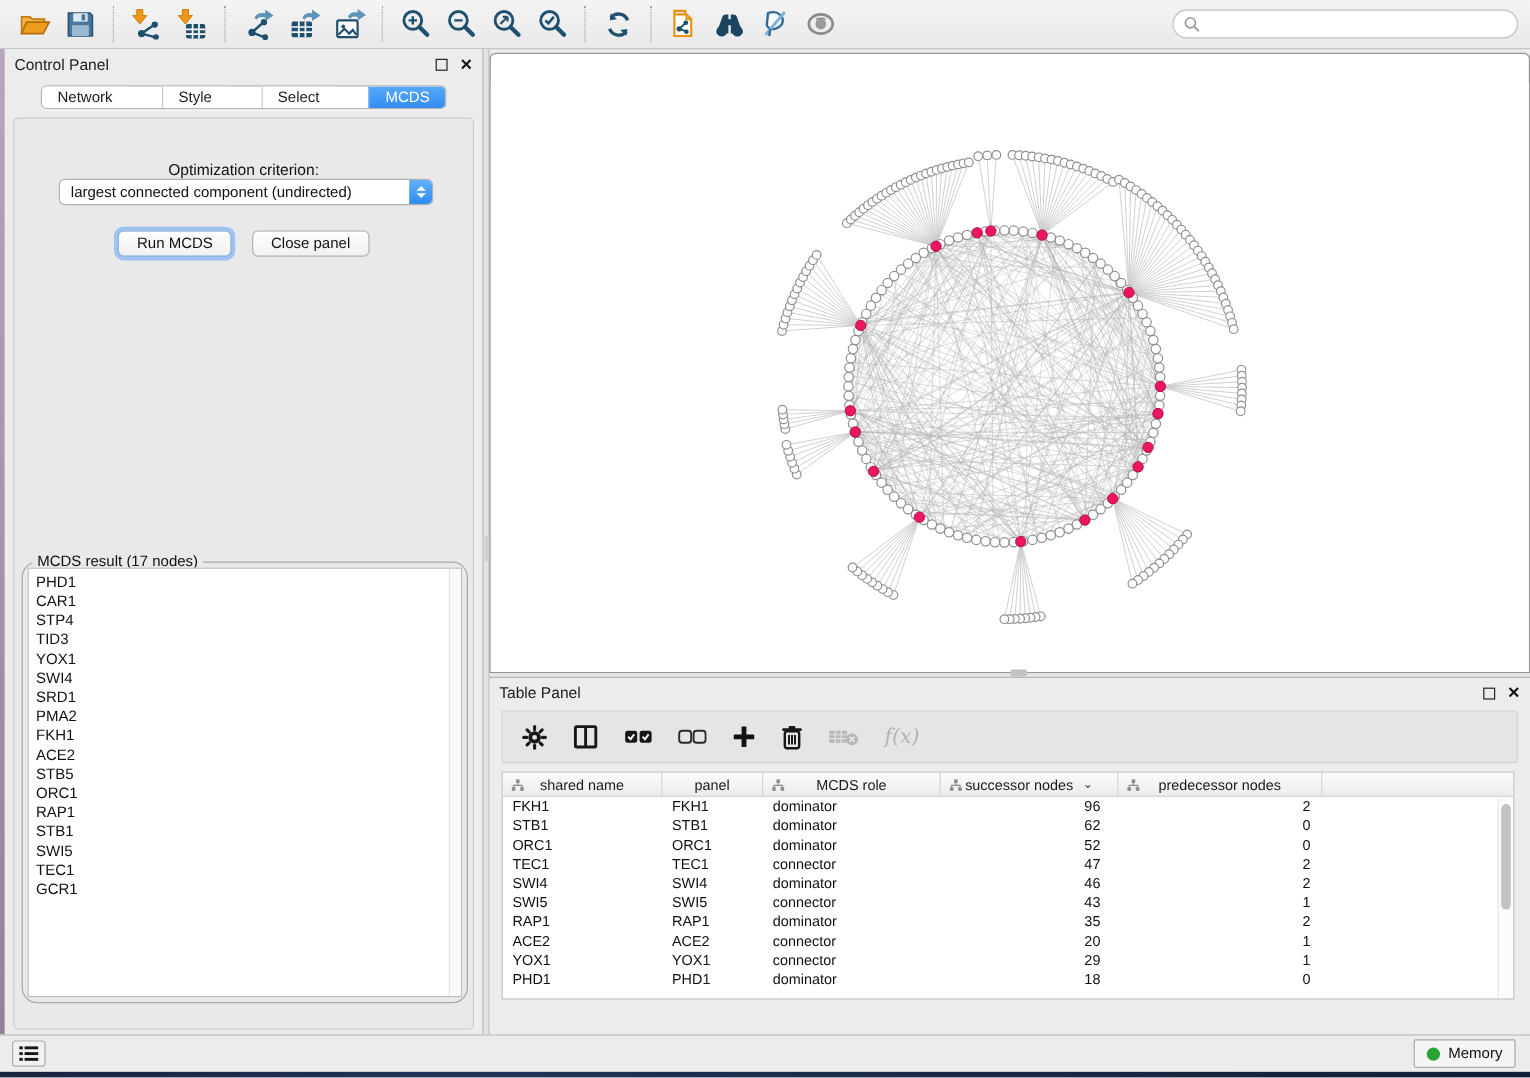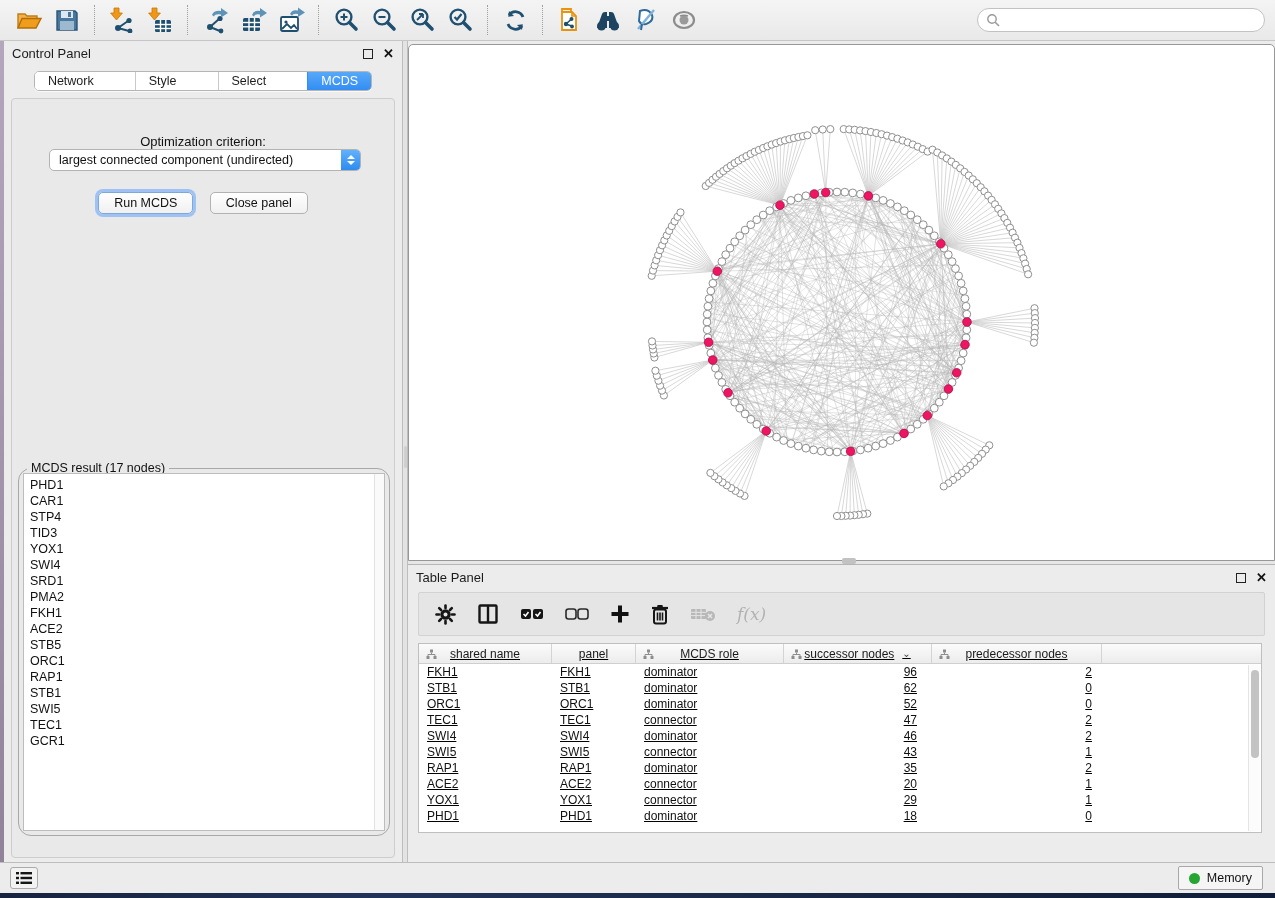--- a/index.html
+++ b/index.html
@@ -87,21 +87,21 @@
 
   
   .table-panel { position:absolute; left:408px; top:564px; width:867px; height:294px; background:#ececec;
     border-top:1px solid #b5b5b5; }
   .tp-toolbar { position:absolute; left:10px; right:10px; top:27px; height:44px; background:#e5e5e5;
     border:1px solid #d2d2d2; border-radius:2px; display:flex; align-items:center; padding-left:16px; }
   .tp-btn { margin-right:21px; display:flex; align-items:center; }
   .fx { font-family:"DejaVu Serif", serif; font-style:italic; font-size:17px; color:#b2b2b2; }
 
   .dtable { position:absolute; left:10px; top:78px; width:844px; height:256px;  }
-  .dtable-frame { position:absolute; left:0; top:0; width:844px; height:190px; background:#fff; border:1px solid #bfbfbf;text-decoration:underline; }
+  .dtable-frame { position:absolute; left:0; top:0; width:844px; height:190px; background:#fff; border:1px solid #bfbfbf; }
   .thead { display:flex; height:20px; background:linear-gradient(#fbfbfb,#ececec); border-bottom:1px solid #cfcfcf; }
   .th { position:relative; border-right:1px solid #d4d4d4; display:flex; align-items:center; justify-content:center;
     font-size:12px; color:#1a1a1a; }
   .th .mini { position:absolute; left:7px; top:5px; }
   .th .sort { margin-left:8px; font-size:10px; color:#444; }
   .tbody { font-size:12px; color:#101010; }
   .tr { display:flex; height:16px; align-items:center; }
   .td { padding-left:8px; white-space:nowrap; overflow:hidden; }
   .td.num { text-align:right; padding-left:0; }
   .tscroll { position:absolute; right:1px; top:21px; bottom:1px; width:12px; background:#fcfcfc; border-left:1px solid #e4e4e4; }

